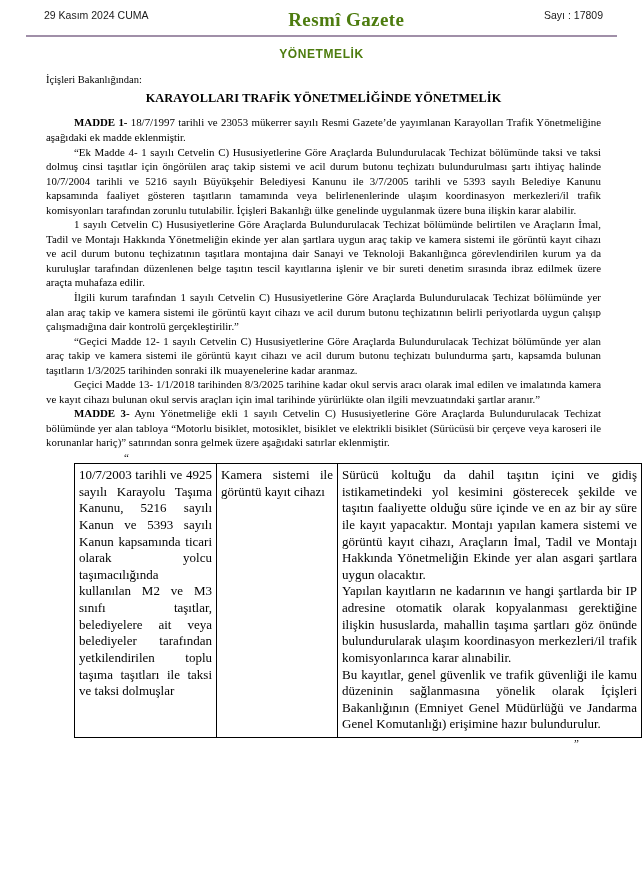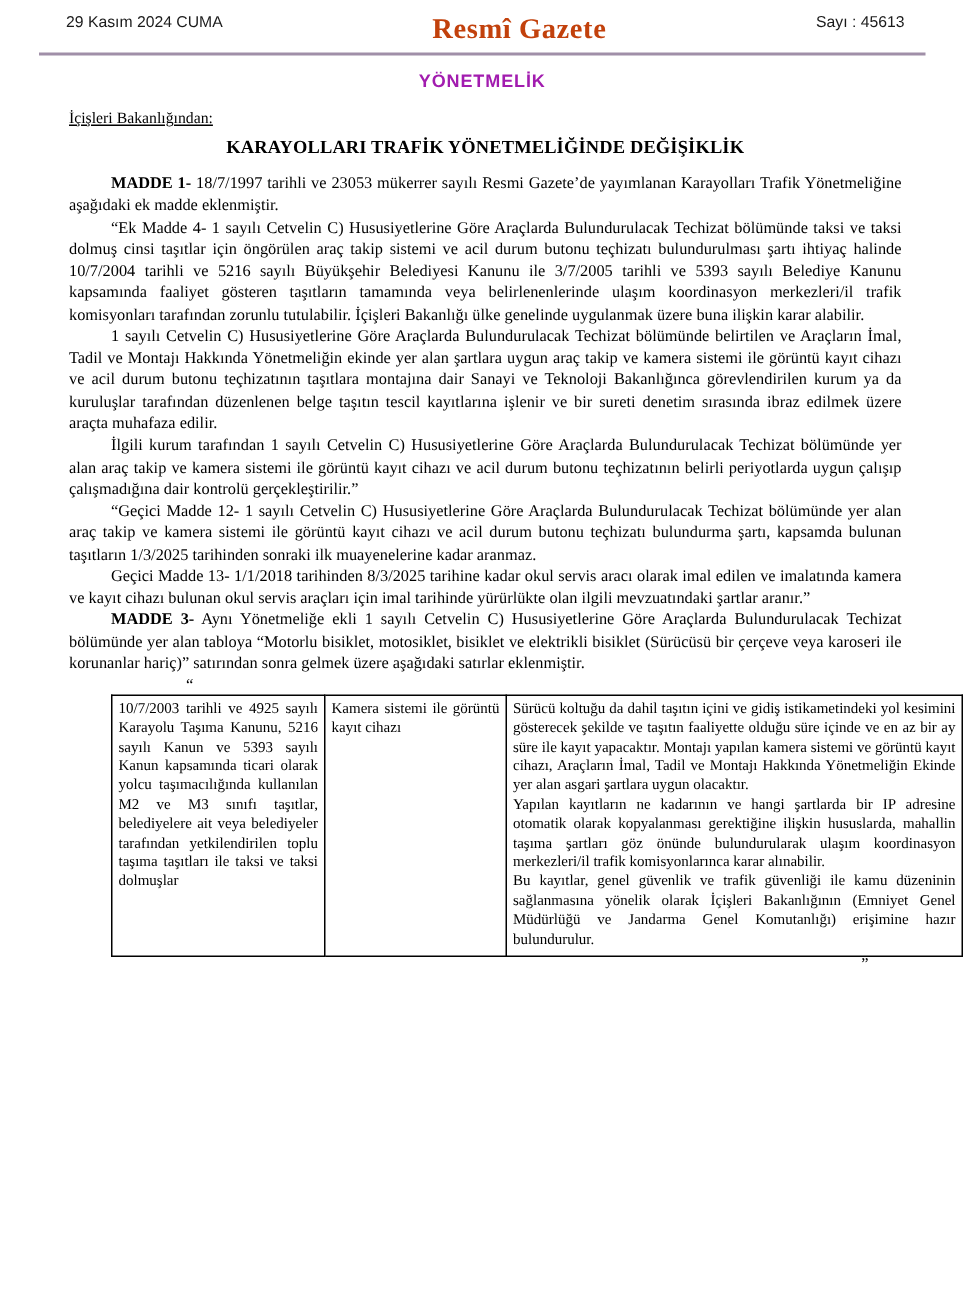--- a/index.html
+++ b/index.html
@@ -37,48 +37,47 @@
     font-family: "Liberation Sans", "DejaVu Sans", sans-serif;
     font-size: 10.5px;
     color: #1a1a1a;
     white-space: nowrap;
     padding-bottom: 2px;
   }
   .masthead-title {
     font-family: "Liberation Serif", "DejaVu Serif", serif;
     font-size: 19px;
     font-weight: bold;
-    color: #c2410c;
+    color: #4d7c0f;
     letter-spacing: 0.4px;
     white-space: nowrap;
   }
   .rule {
     height: 2px;
     background: #a08fa8;
     margin: 2px 26px 0 26px;
   }
   .doc-kind {
     text-align: center;
     font-family: "Liberation Sans", "DejaVu Sans", sans-serif;
     font-size: 12px;
     font-weight: bold;
-    color: #a21caf;
+    color: #4d7c0f;
     letter-spacing: 0.6px;
     margin-top: 10px;
   }
 
   
   .content {
     padding: 0 42px 0 46px;
     box-sizing: border-box;
   }
   .authority {
     margin-top: 13px;
     font-size: 10.5px;
-    text-decoration: underline;
     display: inline-block;
     line-height: 1.2;
   }
   .reg-title {
     text-align: center;
     font-size: 12.3px;
     font-weight: bold;
     line-height: 1.42;
     margin-top: 3px;
     letter-spacing: 0.1px;
@@ -108,21 +107,21 @@
   table.amend {
     border-collapse: collapse;
     margin: 1px 0 0 28px;
     width: 540px;
     table-layout: fixed;
   }
   table.amend td {
     border: 1px solid #000000;
     vertical-align: top;
     padding: 3px 4px 4px 4px;
-    font-size: 10px;
+    font-size: 13px;
     line-height: 1.28;
     text-align: justify;
     text-justify: inter-word;
   }
   td.c1 { width: 133px; }
   td.c2 { width: 112px; }
   td.c3 { width: 295px; }
   td p { margin: 0; }
   td p + p { margin-top: 0px; }
   .tbl-quote-close {
@@ -137,33 +136,33 @@
   }
 </style>
 </head>
 <body>
 
 <div class="page">
 
   <div class="masthead">
     <div class="masthead-date">29 Kasım 2024 CUMA</div>
     <div class="masthead-title">Resmî Gazete</div>
-    <div class="masthead-issue">Sayı : 45613</div>
+    <div class="masthead-issue">Sayı : 17809</div>
   </div>
   <div class="rule"></div>
   <div class="doc-kind">YÖNETMELİK</div>
 
   <div class="content">
 
     <div>
       <span class="authority">İçişleri Bakanlığından:</span>
     </div>
 
     <div class="reg-title">
-      <span>KARAYOLLARI TRAFİK YÖNETMELİĞİNDE DEĞİŞİKLİK</span><br>
+      <span>KARAYOLLARI TRAFİK YÖNETMELİĞİNDE YÖNETMELİK</span><br>
     </div>
 
     <p class="para" style="margin-top:8px">
       <span class="lead">MADDE 1-</span><span> 18/7/1997 tarihli ve 23053 mükerrer sayılı Resmi Gazete’de yayımlanan Karayolları Trafik Yönetmeliğine aşağıdaki ek madde eklenmiştir.</span>
     </p>
 
     <p class="para">“Ek Madde 4- 1 sayılı Cetvelin C) Hususiyetlerine Göre Araçlarda Bulundurulacak Techizat bölümünde taksi ve taksi dolmuş cinsi taşıtlar için öngörülen araç takip sistemi ve acil durum butonu teçhizatı bulundurulması şartı ihtiyaç halinde 10/7/2004 tarihli ve 5216 sayılı Büyükşehir Belediyesi Kanunu ile 3/7/2005 tarihli ve 5393 sayılı Belediye Kanunu kapsamında faaliyet gösteren taşıtların tamamında veya belirlenenlerinde ulaşım koordinasyon merkezleri/il trafik komisyonları tarafından zorunlu tutulabilir. İçişleri Bakanlığı ülke genelinde uygulanmak üzere buna ilişkin karar alabilir.</p>
 
     <p class="para">1 sayılı Cetvelin C) Hususiyetlerine Göre Araçlarda Bulundurulacak Techizat bölümünde belirtilen ve Araçların İmal, Tadil ve Montajı Hakkında Yönetmeliğin ekinde yer alan şartlara uygun araç takip ve kamera sistemi ile görüntü kayıt cihazı ve acil durum butonu teçhizatının taşıtlara montajına dair Sanayi ve Teknoloji Bakanlığınca görevlendirilen kurum ya da kuruluşlar tarafından düzenlenen belge taşıtın tescil kayıtlarına işlenir ve bir sureti denetim sırasında ibraz edilmek üzere araçta muhafaza edilir.</p>
 

